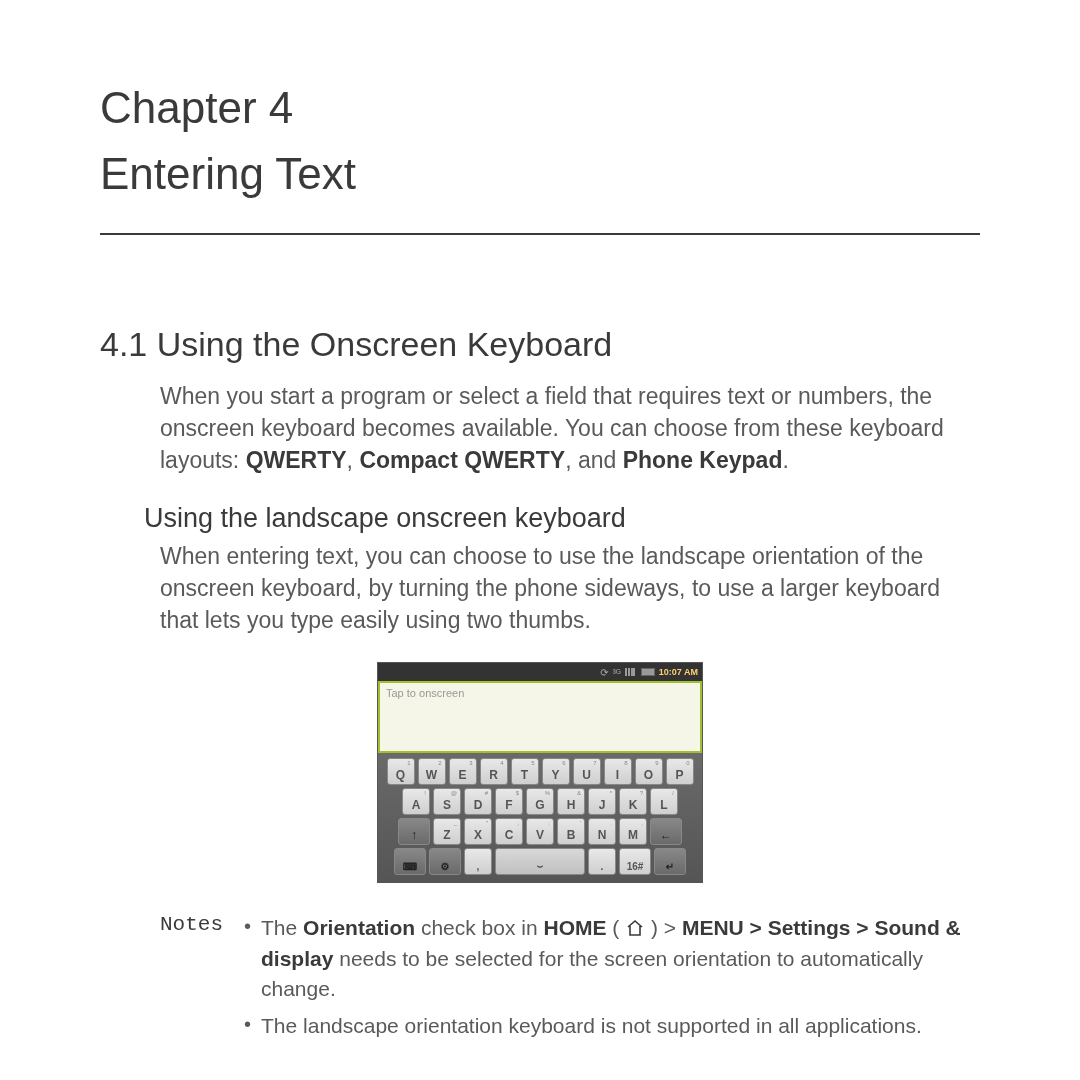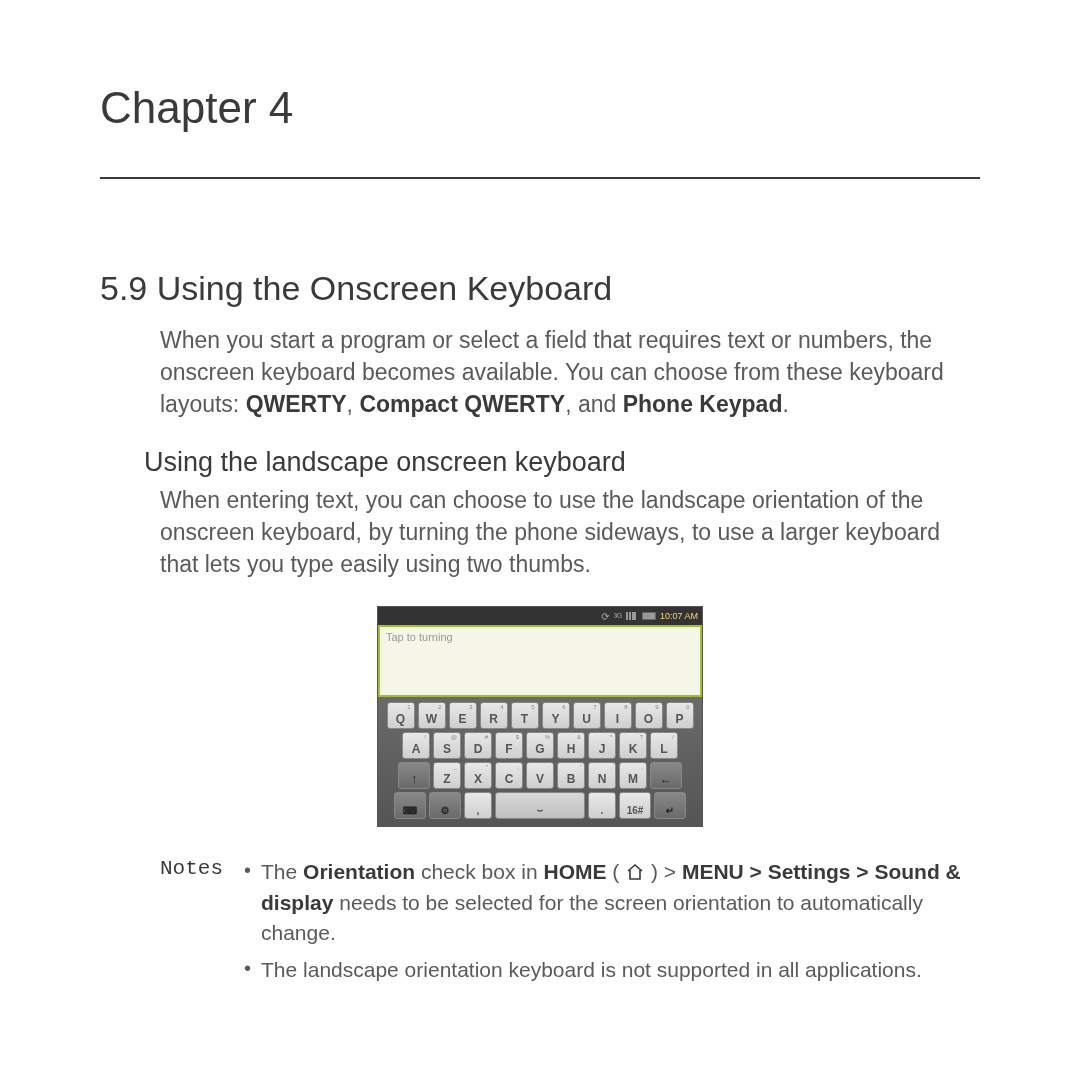--- a/index.html
+++ b/index.html
@@ -9,21 +9,21 @@
     background: #ffffff;
     font-family: Arial, Helvetica, sans-serif;
     color: #4a4a4a;
     padding: 75px 100px 40px 100px;
   }
   .chapter-title {
     font-size: 44px;
     font-weight: 400;
     color: #3a3a3a;
     line-height: 1.5;
-    padding-bottom: 36px;
+    padding-bottom: 26px;
     border-bottom: 2px solid #3a3a3a;
     margin-bottom: 90px;
   }
   .section-title {
     font-size: 34px;
     font-weight: 400;
     color: #3a3a3a;
     margin-bottom: 16px;
   }
   .body-text {
@@ -56,21 +56,21 @@
     background: #333;
     color: #fff;
     height: 18px;
     display: flex;
     justify-content: flex-end;
     align-items: center;
     font-size: 9px;
     padding: 0 4px;
     gap: 4px;
   }
-  .kb-status .time { color: #ffd070; font-weight: normal; }
+  .kb-status .time { color: #ffd070; font-weight: bold; }
   .kb-status .bars { width: 10px; height: 8px; background: linear-gradient(to right, #999 2px, transparent 2px, transparent 3px, #999 3px, #999 5px, transparent 5px, transparent 6px, #999 6px); margin-right:2px; }
   .kb-status .batt { width: 14px; height: 8px; background:#999; border:1px solid #666; }
   .kb-status .sym { font-size: 10px; color:#aaa; }
   
   .kb-text {
     background: #f5f5e8;
     border: 2px solid #a0c030;
     height: 72px;
     padding: 4px 6px;
     font-size: 11px;
@@ -151,42 +151,43 @@
   .home-icon {
     display: inline-block;
     vertical-align: middle;
   }
 </style>
 </head>
 <body>
 
 <h1 class="chapter-title">
   <span>Chapter 4</span><br>
+  <span>Entering Text</span>
 </h1>
 
-<h2 class="section-title">5.9  Using the Onscreen Keyboard</h2>
+<h2 class="section-title">4.1  Using the Onscreen Keyboard</h2>
 
 <p class="body-text">
   <span>When you start a program or select a field that requires text or numbers, the onscreen keyboard becomes available. You can choose from these keyboard layouts: </span><b>QWERTY</b><span>, </span><b>Compact QWERTY</b><span>, and </span><b>Phone Keypad</b><span>.</span>
 </p>
 
 <h3 class="subsection-title">Using the landscape onscreen keyboard</h3>
 <p class="body-text">When entering text, you can choose to use the landscape orientation of the onscreen keyboard, by turning the phone sideways, to use a larger keyboard that lets you type easily using two thumbs.</p>
 
 <div class="keyboard-figure">
   <div class="kb-wrap">
     <div class="kb-status">
       <span class="sym">⟳</span>
       <span class="sym">³ᴳ</span>
       <span class="bars"></span>
       <span class="batt"></span>
       <span class="time">10:07 AM</span>
     </div>
     <div class="kb-text">
-      <span>Tap to turning</span>
+      <span>Tap to onscreen</span>
     </div>
     <div class="kb-board">
       <div class="kb-row" id="kb-row1">
           <div class="kb-key">Q<span class="sup">1</span></div>
           <div class="kb-key">W<span class="sup">2</span></div>
           <div class="kb-key">E<span class="sup">3</span></div>
           <div class="kb-key">R<span class="sup">4</span></div>
           <div class="kb-key">T<span class="sup">5</span></div>
           <div class="kb-key">Y<span class="sup">6</span></div>
           <div class="kb-key">U<span class="sup">7</span></div>

